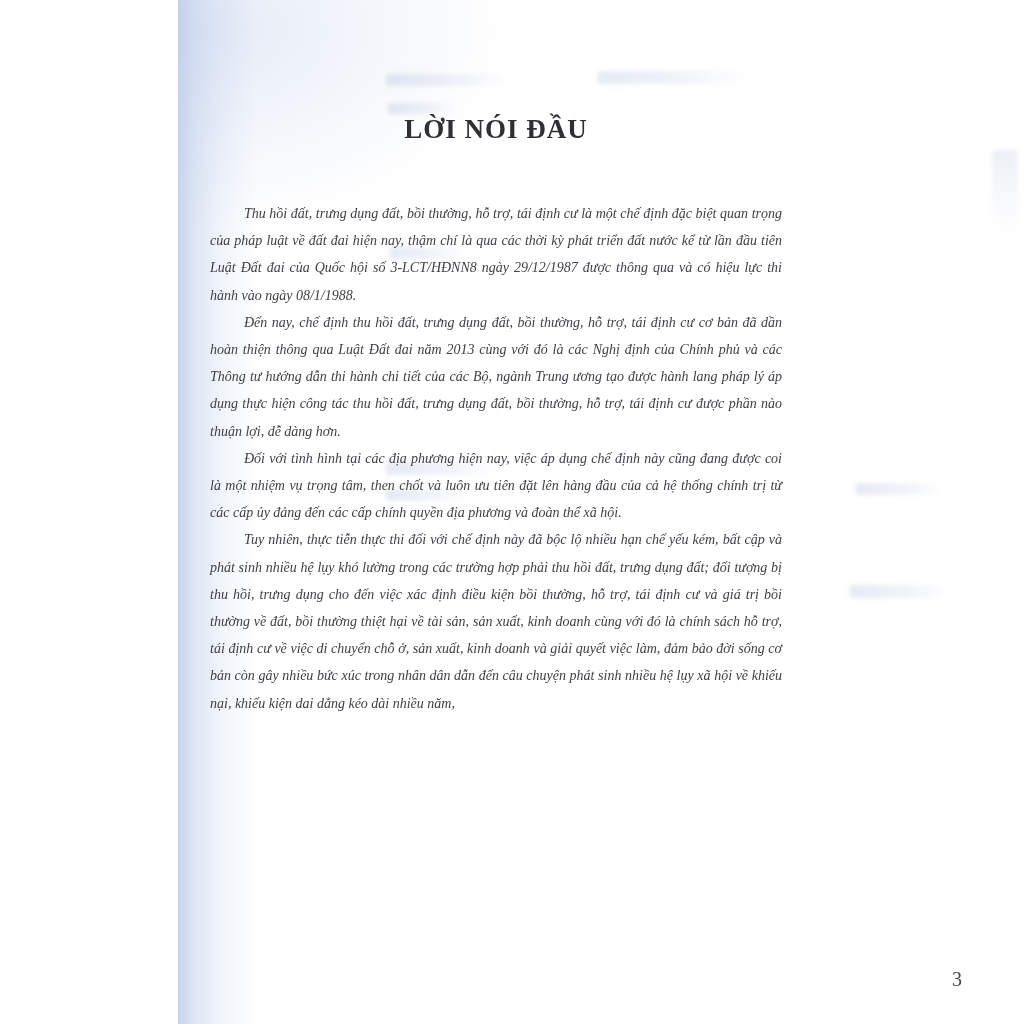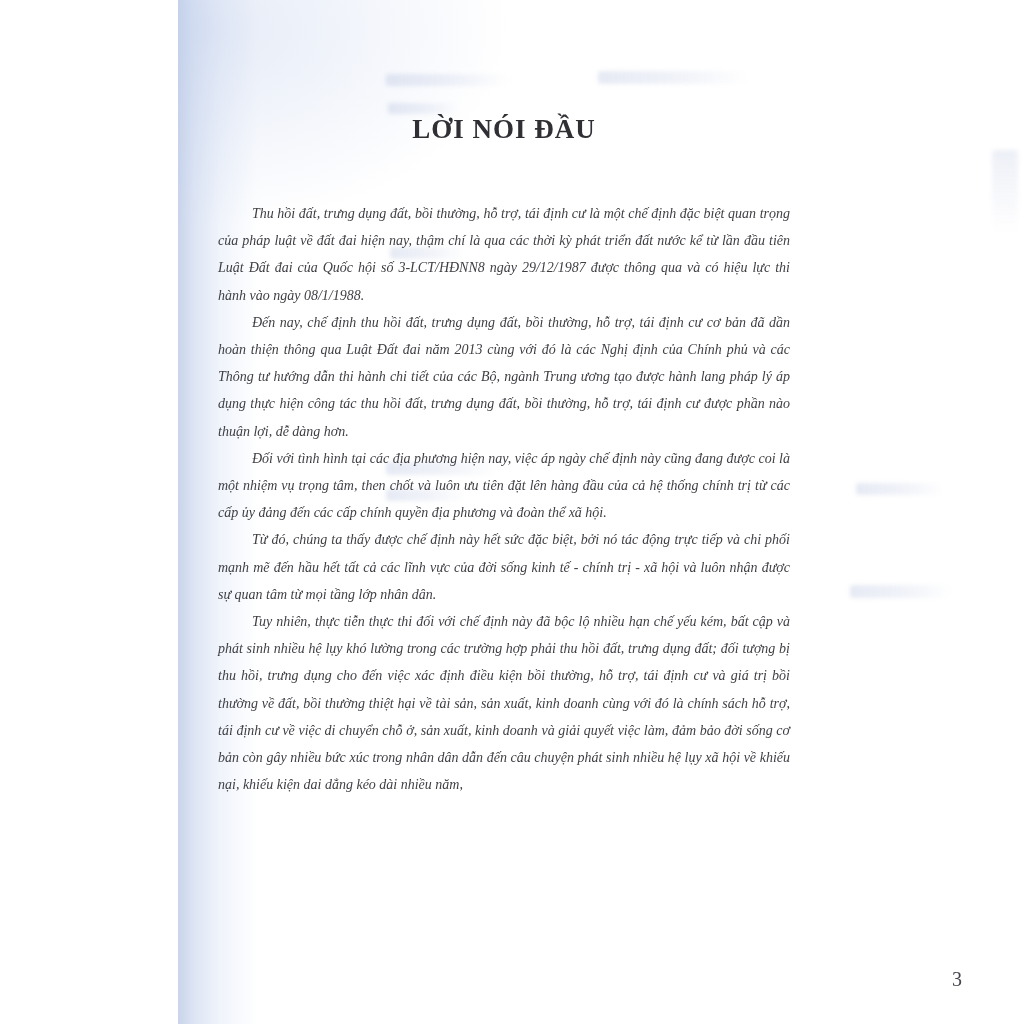--- a/index.html
+++ b/index.html
@@ -32,21 +32,21 @@
   .page::before {
     content: "";
     position: absolute;
     inset: 0;
     background: radial-gradient(ellipse 430px 280px at 30px 30px,
       rgba(188, 203, 234, 0.38), rgba(188, 203, 234, 0.0) 70%);
     pointer-events: none;
   }
   .column {
     position: absolute;
-    left: 40px;
+    left: 32px;
     top: 0;
     width: 572px;
   }
   .title {
     margin: 112px 0 0 0;
     text-align: center;
     font-size: 27px;
     line-height: 34px;
     font-weight: bold;
     font-style: normal;
@@ -111,21 +111,20 @@
     <div class="ghost g7"></div>
     <div class="ghost g8"></div>
     <div class="ghost g9"></div>
 
     <div class="column">
       <h1 class="title">LỜI NÓI ĐẦU</h1>
 
       <div class="body-text">
         <p>Thu hồi đất, trưng dụng đất, bồi thường, hỗ trợ, tái định cư là một chế định đặc biệt quan trọng của pháp luật về đất đai hiện nay, thậm chí là qua các thời kỳ phát triển đất nước kể từ lần đầu tiên Luật Đất đai của Quốc hội số 3-LCT/HĐNN8 ngày 29/12/1987 được thông qua và có hiệu lực thi hành vào ngày 08/1/1988.</p>
         <p>Đến nay, chế định thu hồi đất, trưng dụng đất, bồi thường, hỗ trợ, tái định cư cơ bản đã dần hoàn thiện thông qua Luật Đất đai năm 2013 cùng với đó là các Nghị định của Chính phủ và các Thông tư hướng dẫn thi hành chi tiết của các Bộ, ngành Trung ương tạo được hành lang pháp lý áp dụng thực hiện công tác thu hồi đất, trưng dụng đất, bồi thường, hỗ trợ, tái định cư được phần nào thuận lợi, dễ dàng hơn.</p>
-        <p>Đối với tình hình tại các địa phương hiện nay, việc áp ngày chế định này cũng đang được coi là một nhiệm vụ trọng tâm, then chốt và luôn ưu tiên đặt lên hàng đầu của cả hệ thống chính trị từ các cấp ủy đảng đến các cấp chính quyền địa phương và đoàn thể xã hội.</p>
-        <p>Từ đó, chúng ta thấy được chế định này hết sức đặc biệt, bởi nó tác động trực tiếp và chi phối mạnh mẽ đến hầu hết tất cả các lĩnh vực của đời sống kinh tế - chính trị - xã hội và luôn nhận được sự quan tâm từ mọi tầng lớp nhân dân.</p>
+        <p>Đối với tình hình tại các địa phương hiện nay, việc áp dụng chế định này cũng đang được coi là một nhiệm vụ trọng tâm, then chốt và luôn ưu tiên đặt lên hàng đầu của cả hệ thống chính trị từ các cấp ủy đảng đến các cấp chính quyền địa phương và đoàn thể xã hội.</p>
         <p>Tuy nhiên, thực tiễn thực thi đối với chế định này đã bộc lộ nhiều hạn chế yếu kém, bất cập và phát sinh nhiều hệ lụy khó lường trong các trường hợp phải thu hồi đất, trưng dụng đất; đối tượng bị thu hồi, trưng dụng cho đến việc xác định điều kiện bồi thường, hỗ trợ, tái định cư và giá trị bồi thường về đất, bồi thường thiệt hại về tài sản, sản xuất, kinh doanh cùng với đó là chính sách hỗ trợ, tái định cư về việc di chuyển chỗ ở, sản xuất, kinh doanh và giải quyết việc làm, đảm bảo đời sống cơ bản còn gây nhiều bức xúc trong nhân dân dẫn đến câu chuyện phát sinh nhiều hệ lụy xã hội về khiếu nại, khiếu kiện dai dẳng kéo dài nhiều năm,</p>
       </div>
     </div>
 
     <div class="page-number">3</div>
   </div>
 </div>
 
 </body></html>

